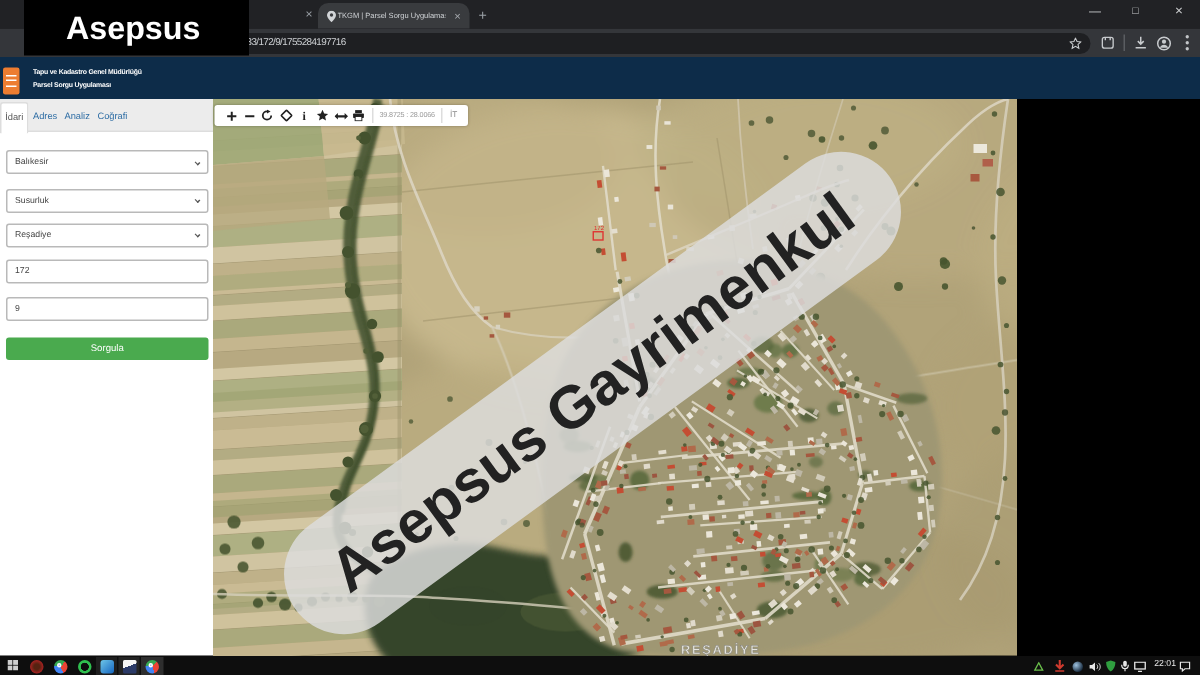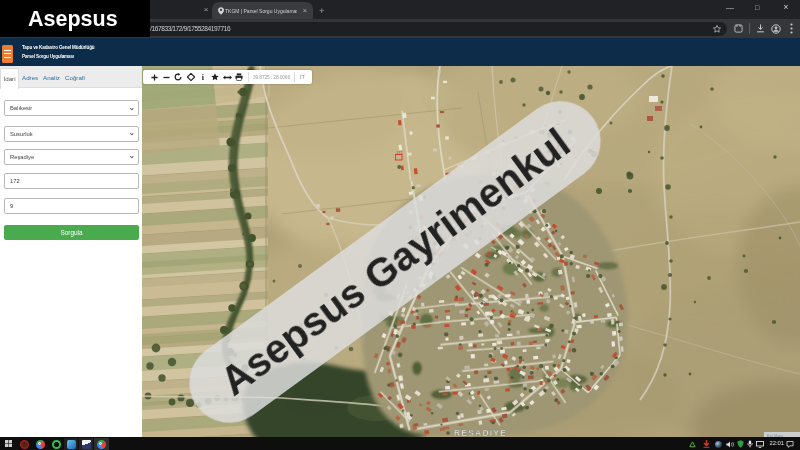--- a/index.html
+++ b/index.html
@@ -24,34 +24,34 @@
 #ht2 { left:22px; top:15.5px; font-size:4.6px; font-weight:bold; color:#fff; letter-spacing:-0.15px;}
 
 #sidebar { left:0; top:65.5px; width:142px; height:371.5px; background:#fff; }
 #tabrow { left:0; top:0; width:142px; height:22.5px; background:#ececec; border-bottom:1px solid #ddd; }
 #tidari { left:0; top:2px; width:19px; height:21px; background:#fff; border:1px solid #ddd; border-bottom:none; border-radius:2px 2px 0 0; color:#555; font-size:6.2px; line-height:19px; text-align:center; }
 .slink { top:8px; color:#2e6da4; font-size:6.2px; }
 .sel { left:4px; width:135px; height:16px; border:1px solid #b9b9b9; border-radius:2px; background:#fff; font-size:5.8px; color:#444; line-height:15px; padding-left:5px; }
 .chev { position:absolute; right:5px; top:5.5px; width:3.4px; height:3.4px; border-right:1px solid #555; border-bottom:1px solid #555; transform:rotate(45deg) scale(1,0.8); }
 #sorgula { left:4px; top:159px; width:135px; height:15px; background:#4aaa4e; border-radius:2px; color:#fff; font-size:6.4px; line-height:15px; text-align:center; }
 
-#map { left:142px; top:65.5px; width:658px; height:371.5px; overflow:hidden; }
+#map { left:142px; top:65.5px; width:536px; height:371.5px; overflow:hidden; }
 
 #mtool { left:143px; top:70px; height:14px; background:#fff; border-radius:2px; box-shadow:0 0 2px rgba(0,0,0,0.3); display:flex; align-items:center; padding:0 5px; gap:0; }
 .mi { width:12.2px; height:14px; display:flex; align-items:center; justify-content:center; }
 .msep { width:1px; height:10px; background:#ddd; margin:0 2px; }
 #mcoord { font-size:4.8px; color:#9a9a9a; padding:0 2.5px; letter-spacing:-0.1px; }
 #mit { font-size:5.5px; color:#888; padding:0 2.5px; }
 
 #wm { left:150.1px; top:222.3px; width:490px; height:80px; border-radius:40px;
   background:rgba(220,220,220,0.84); transform:rotate(-36.1deg); transform-origin:center;
   display:flex; align-items:center; justify-content:center; }
 #wm span { font-size:40px; font-weight:bold; color:#222; white-space:nowrap; letter-spacing:0px; }
 
-#blackbox { left:0; top:0; width:150px; height:37px; background:#000; }
+#blackbox { left:16px; top:0; width:150px; height:37px; background:#000; }
 #blackbox span { position:absolute; left:28px; top:7px; font-size:21.5px; font-weight:bold; color:#fff; }
 
 #taskbar { left:0; top:437px; width:800px; height:13px; background:#0e0e0e; }
 .tico { position:absolute; top:2.5px; width:9px; height:9px; border-radius:50%; }
 #tclock { right:16px; top:0; height:13px; line-height:13px; font-size:5.8px; color:#e8e8e8; }
 </style></head>
 <body>
 <div class="abs" id="tabbar">
   <div class="abs" id="tab1x">×</div>
   <div class="abs" id="activetab">

